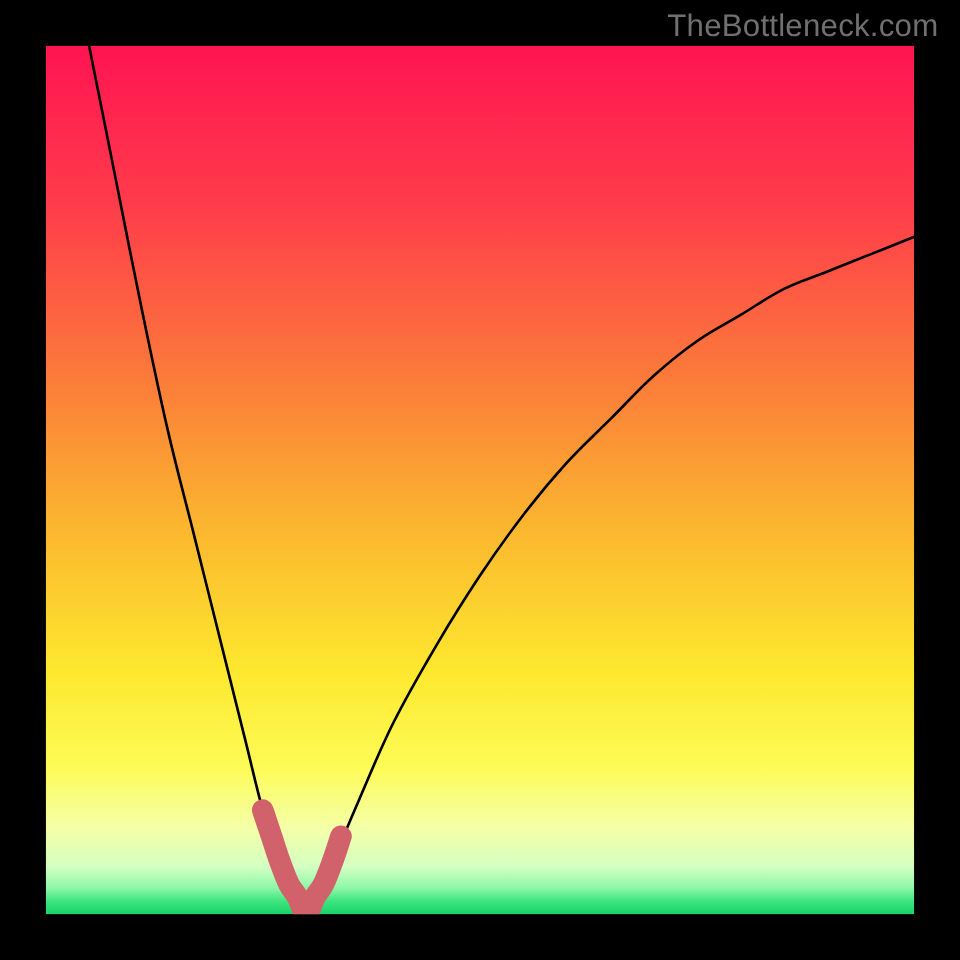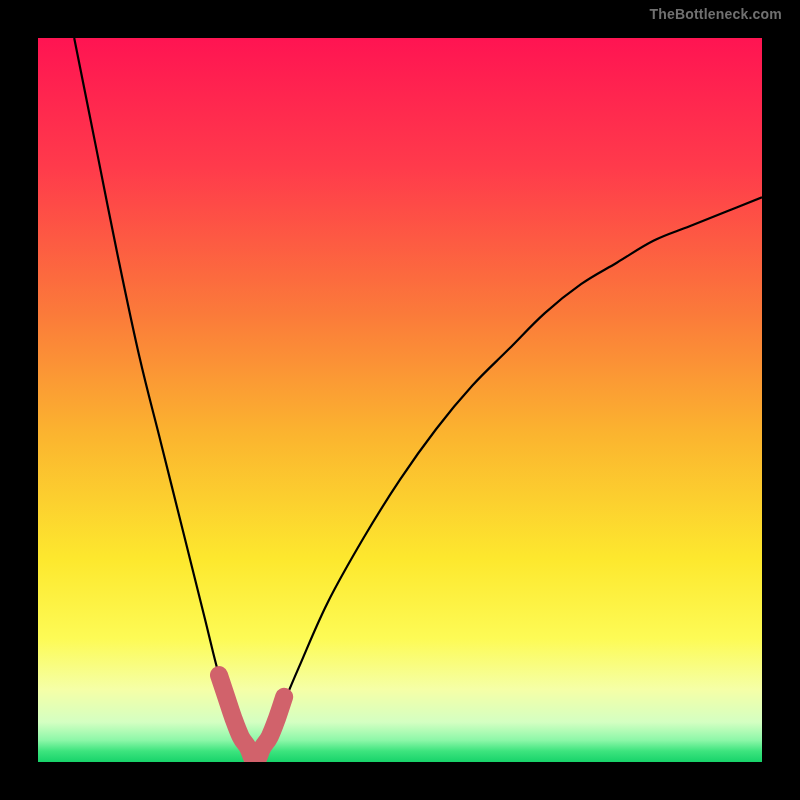--- a/index.html
+++ b/index.html
@@ -29,23 +29,23 @@
   }
   .gradient {
     position: absolute;
     left: 0; top: 0; right: 0; bottom: 0;
   }
   .watermark {
     position: absolute;
     top: 6px;
     right: 18px;
     color: #707070;
-    font-size: 14px;
+    font-size: 26px;
     letter-spacing: 0.2px;
-    font-weight: 700;
+    font-weight: 400;
   }
   svg { display: block; }
 </style>
 </head>
 <body>
 
 <div class="frame">
 
   <div class="watermark">TheBottleneck.com</div>
 

